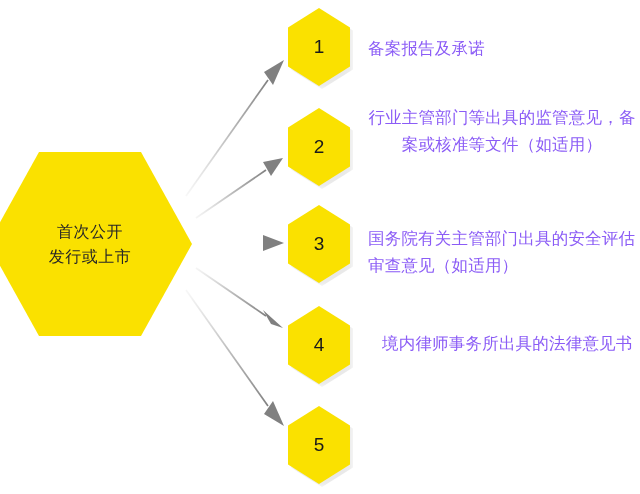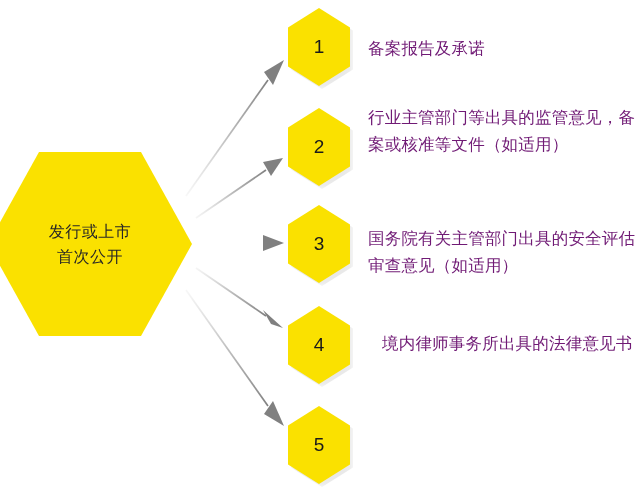--- a/index.html
+++ b/index.html
@@ -110,21 +110,21 @@
     align-items: center;
     justify-content: center;
     color: #1a1a1a;
     font-size: 19px;
     font-weight: 400;
   }
   .item-text {
     position: absolute;
     left: 82px;
     width: 268px;
-    color: #701a75;
+    color: #8b5cf6;
     font-size: 16.5px;
     line-height: 27px;
     letter-spacing: 0.2px;
     text-align: left;
   }
 </style>
 </head>
 <body>
 
 <div id="canvas">
@@ -180,41 +180,41 @@
 
     <g>
       <line x1="186" y1="290" x2="268" y2="406" stroke="url(#gradDn2)" stroke-width="1.7"></line>
       <polygon points="284,426 264,414 273,401" fill="#808080"></polygon>
     </g>
   </svg>
 
   <div id="source-node">
     <div class="hex-shape"></div>
     <div class="hex-label">
+      <span>首次公开</span>
       <span>发行或上市</span>
-      <span>首次公开</span>
     </div>
   </div>
 
   <div class="item-row" style="top:8px;">
     <div class="item-hex">
       <div class="hex-shadow"></div>
       <div class="hex-face"></div>
       <div class="hex-number">1</div>
     </div>
     <div class="item-text" style="top:27px;">备案报告及承诺</div>
   </div>
 
   <div class="item-row" style="top:108px;">
     <div class="item-hex">
       <div class="hex-shadow"></div>
       <div class="hex-face"></div>
       <div class="hex-number">2</div>
     </div>
-    <div class="item-text" style="top:-4px;">行业主管部门等出具的监管意见，备案或核准等文件（如适用）</div>
+    <div class="item-text" style="top:-4px;text-align:center;">行业主管部门等出具的监管意见，备案或核准等文件（如适用）</div>
   </div>
 
   <div class="item-row" style="top:205px;">
     <div class="item-hex">
       <div class="hex-shadow"></div>
       <div class="hex-face"></div>
       <div class="hex-number">3</div>
     </div>
     <div class="item-text" style="top:20px;">国务院有关主管部门出具的安全评估审查意见（如适用）</div>
   </div>

